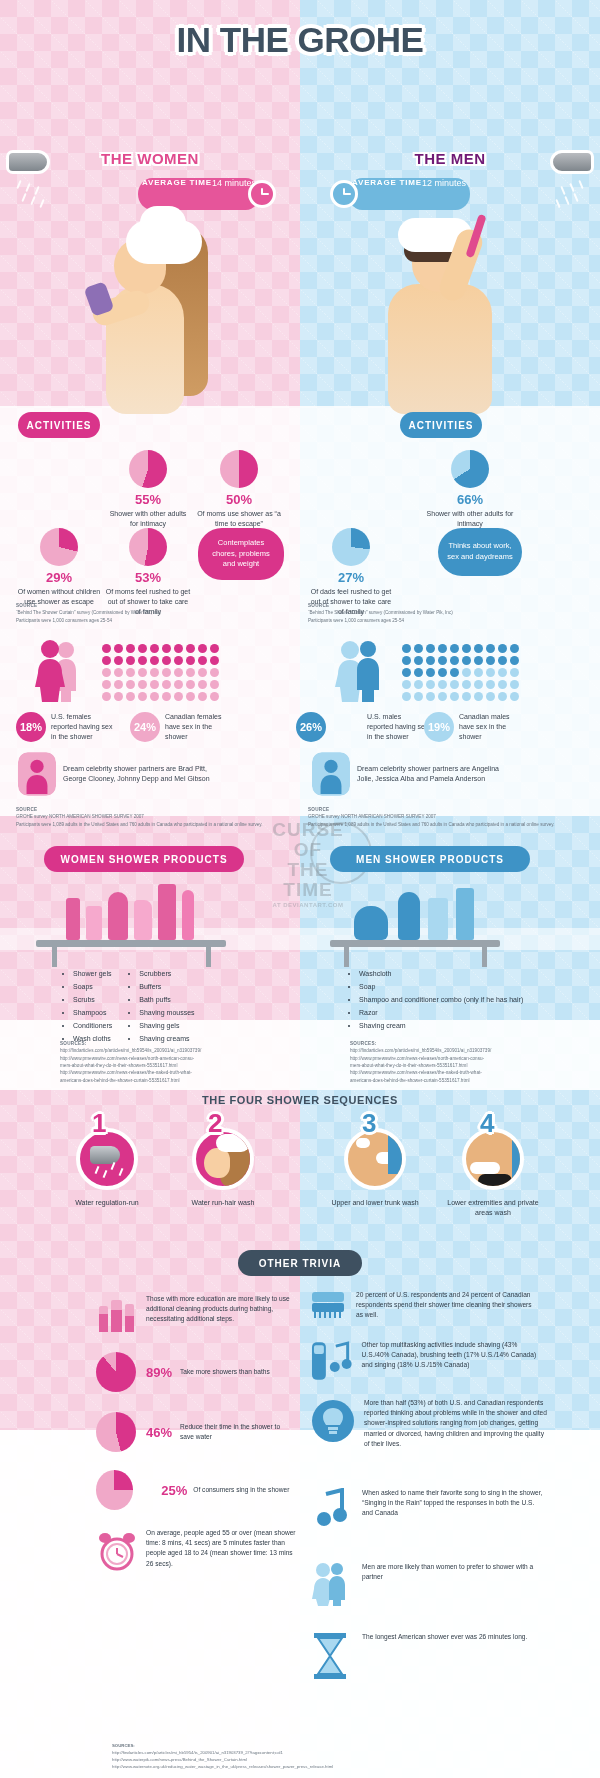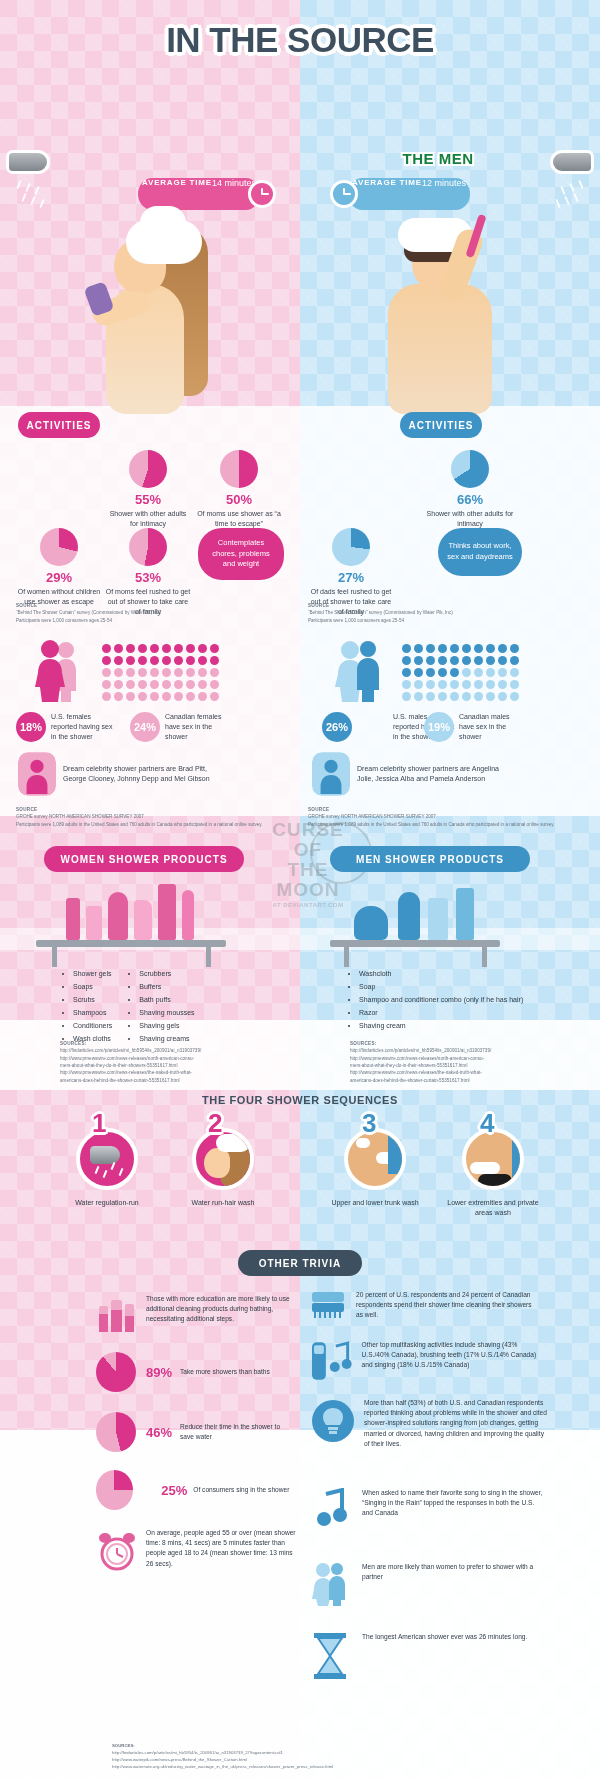--- a/index.html
+++ b/index.html
@@ -57,21 +57,21 @@
       4px 0 0 #fff, -4px 0 0 #fff, 0 4px 0 #fff, 0 -4px 0 #fff,
       3px 3px 0 #fff, -3px 3px 0 #fff, 3px -3px 0 #fff, -3px -3px 0 #fff;
   }
 
   .side-title {
     position: absolute; top: 150px; width: 300px; text-align: center;
     font-size: 15px; font-weight: bold; letter-spacing: .5px;
     text-shadow: 2px 0 0 #fff,-2px 0 0 #fff,0 2px 0 #fff,0 -2px 0 #fff,2px 2px 0 #fff,-2px 2px 0 #fff,2px -2px 0 #fff,-2px -2px 0 #fff;
   }
   .side-title.w { left: 0; color: #e04a8e; }
-  .side-title.m { left: 288px; color: #15803d; }
+  .side-title.m { left: 300px; color: #701a75; }
 
   
   .avg-bubble {
     position: absolute; top: 178px; width: 122px; height: 32px;
     border-radius: 16px/18px; color: #fff; text-align: center;
     display: flex; flex-direction: row; justify-content: center; line-height: 1.15;
   }
   .avg-bubble.w { left: 138px; background: #e6559a; }
   .avg-bubble.m { left: 348px; background: #6fb8de; }
   .avg-label { font-size: 8px; font-weight: bold; letter-spacing: .8px; }
@@ -235,23 +235,24 @@
   <div class="half-bg women"></div>
   <div class="half-bg men"></div>
 
   <div class="wash" style="top:406px;height:240px;"></div>
   <div class="wash" style="top:646px;height:170px;"></div>
   <div class="wash" style="top:928px;height:22px;background:rgba(255,255,255,.55);"></div>
   <div class="wash" style="top:1020px;height:70px;background:rgba(255,255,255,.9);"></div>
   <div class="wash" style="top:1090px;height:1688px;background:rgba(255,255,255,.97);top:1430px;height:348px;"></div>
 
   <div class="header">
-    <div class="title-2">IN THE SOURCE</div>
-  </div>
-
+    <div class="title-2">IN THE GROHE</div>
+  </div>
+
+  <div class="side-title w">THE WOMEN</div>
   <div class="side-title m">THE MEN</div>
 
   <div class="showerhead left">
     <div class="sh-body"></div>
     <div class="drops">
       <span class="drop" style="left:0;top:0"></span>
         <span class="drop" style="left:9px;top:3px"></span>
       <span class="drop" style="left:18px;top:6px"></span>
         <span class="drop" style="left:5px;top:13px"></span>
       <span class="drop" style="left:14px;top:16px"></span>
@@ -488,21 +489,21 @@
       <span class="dot" style="background: rgb(169, 216, 240);"></span>
       <span class="dot" style="background: rgb(169, 216, 240);"></span>
       <span class="dot" style="background: rgb(169, 216, 240);"></span>
       <span class="dot" style="background: rgb(169, 216, 240);"></span>
       <span class="dot" style="background: rgb(169, 216, 240);"></span>
       <span class="dot" style="background: rgb(169, 216, 240);"></span>
       <span class="dot" style="background: rgb(169, 216, 240);"></span>
       <span class="dot" style="background: rgb(169, 216, 240);"></span>
     </div>
 
-  <div class="legend-row" style="left:322px;top:712px;gap:36px;">
+  <div class="legend-row" style="left:296px;top:712px;gap:36px;">
     <div class="legend-circle" style="background:#3e93c6;">26%</div>
     <div class="legend-text" style="width:62px;">U.S. males reported having sex in the shower</div>
   </div>
   <div class="legend-row" style="left:424px;top:712px;">
     <div class="legend-circle" style="background:#a9d8f0;">19%</div>
     <div class="legend-text" style="width:62px;">Canadian males have sex in the shower</div>
   </div>
 
   <div class="celeb" style="left:312px;top:752px;width:265px;">
     <svg class="celeb-icon" width="40" height="46" viewBox="0 0 40 46">
@@ -516,21 +517,21 @@
   <div class="source" style="left:308px;top:806px;width:274px;">
     <b>SOURCE</b>
     <div>GROHE survey NORTH AMERICAN SHOWER SURVEY 2007</div>
     <div>Participants were 1,089 adults in the United States and 760 adults in Canada who participated in a national online survey.</div>
   </div>
 
   <div class="wm">
     <div>CURSE</div>
     <div>OF</div>
     <div>THE</div>
-    <div>MOON</div>
+    <div>TIME</div>
     <small>AT DEVIANTART.COM</small>
     <div class="wm-face"></div>
   </div>
 
   <div class="pill pink" style="left:44px;top:846px;width:200px;border-radius:15px;">WOMEN SHOWER PRODUCTS</div>
   <div class="pill blue" style="left:330px;top:846px;width:200px;border-radius:15px;">MEN SHOWER PRODUCTS</div>
 
   <div>
     <div class="bottle" style="left:66px;top:898px;width:14px;height:42px;background:#e25f9e;"></div>
     <div class="bottle" style="left:86px;top:906px;width:16px;height:34px;background:#f6a9cd;"></div>

